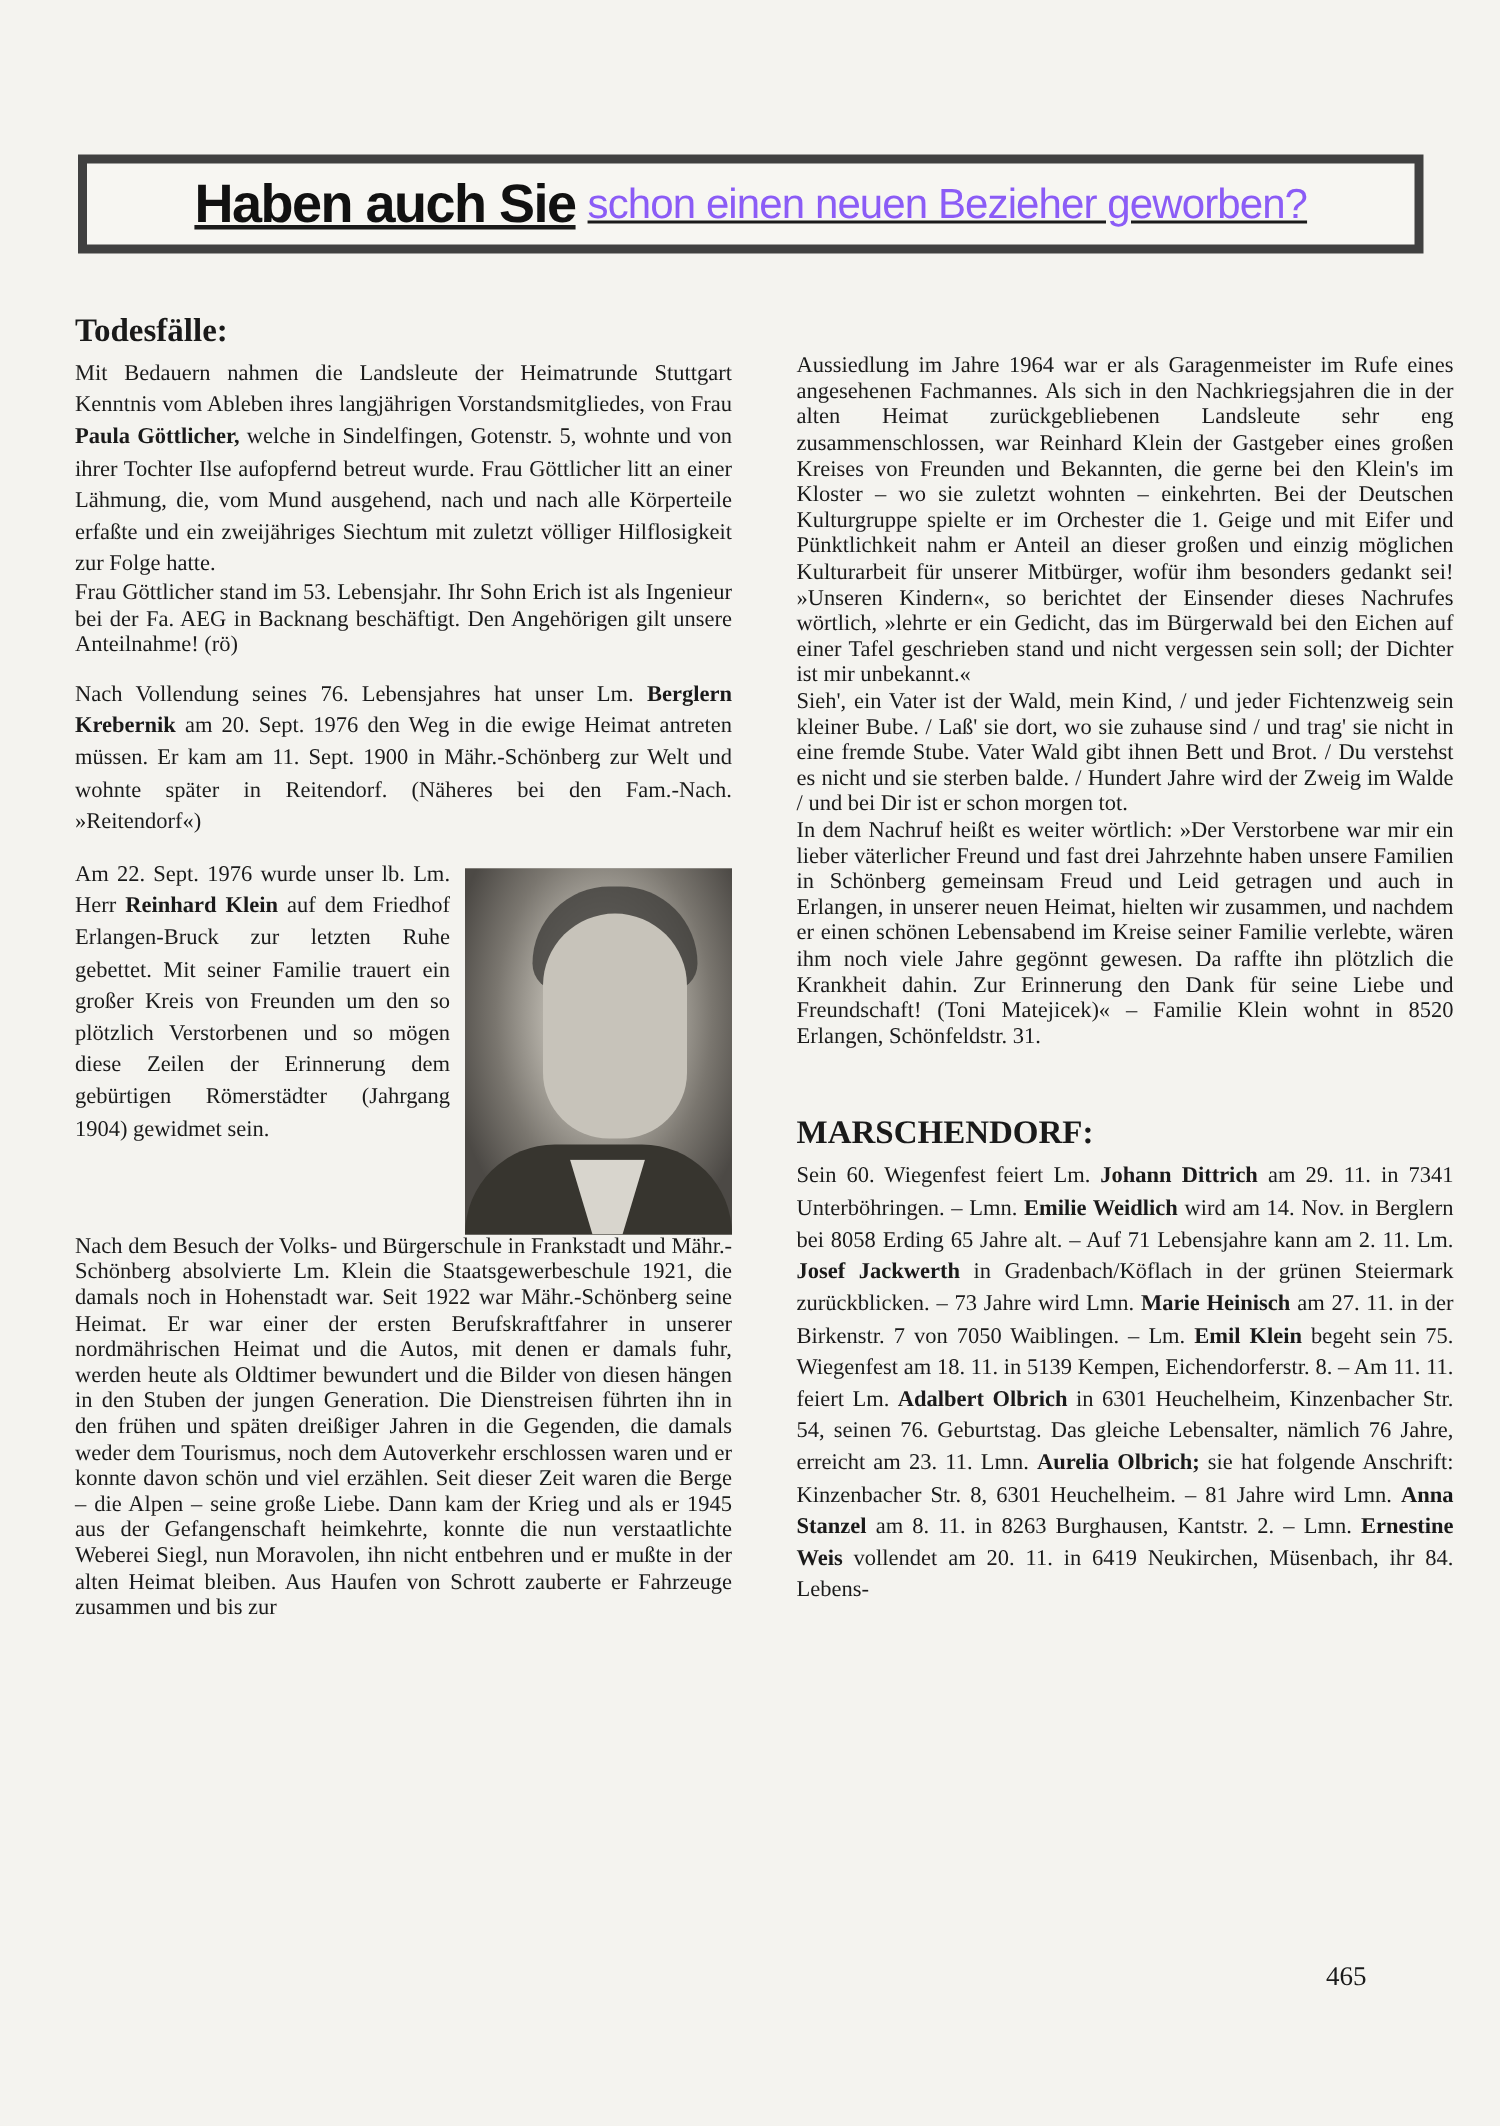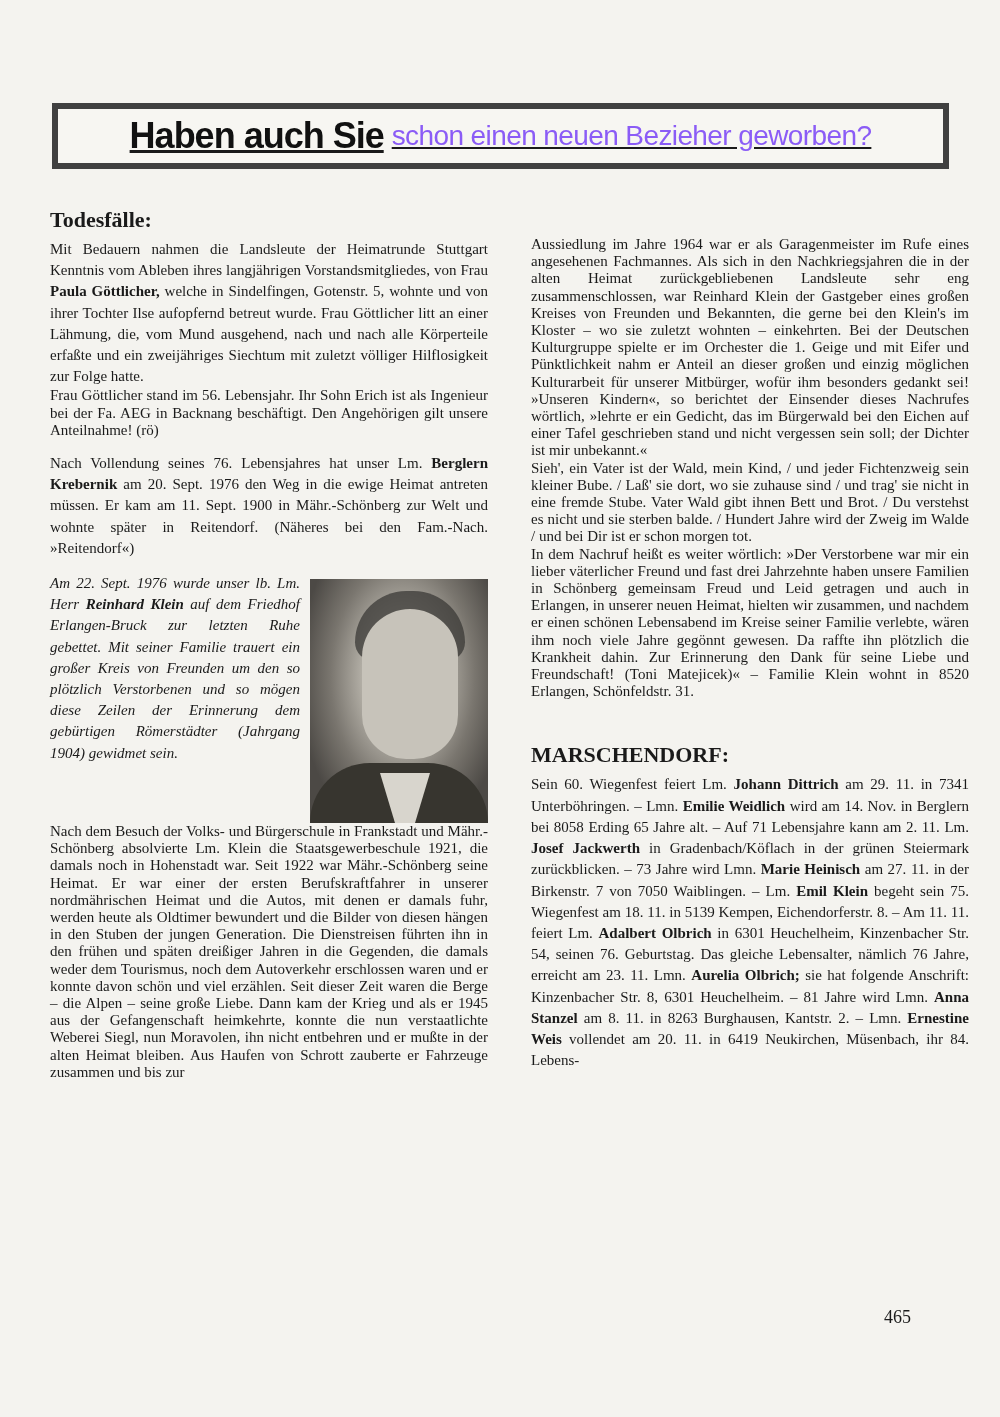--- a/index.html
+++ b/index.html
@@ -21,21 +21,21 @@
   .banner .light { font-size: 28px; margin-left: 8px; letter-spacing: -0.6px; color: #8b5cf6; }
   .col { position: absolute; }
   .left { left: 50px; top: 207px; width: 438px; }
   .right { left: 531px; top: 212px; width: 438px; margin-top: 24px; }
   .h { font-weight: bold; font-size: 22px; margin: 0 0 6px 0; }
   .big { font-size: 15px; line-height: 21.2px; text-align: justify; margin: 0; }
   .small { font-size: 15px; line-height: 17.2px; text-align: justify; margin: 0; }
   .gap { height: 14px; }
   b { font-weight: bold; }
   .photo-wrap { display: flex; gap: 10px; }
-  .photo-text { flex: 1; font-style: italic; }
+  .photo-text { flex: 1; }
   .photo {
     width: 178px; height: 244px; margin-top: 6px; flex: none;
     background: radial-gradient(ellipse at 52% 40%, #d9d6cf 0%, #b9b5ac 28%, #7a766f 55%, #4c4945 80%),
                 #6b6761;
     position: relative; overflow: hidden;
   }
   .photo .hair { position: absolute; left: 45px; top: 12px; width: 110px; height: 70px; border-radius: 55px 55px 20px 20px; background: #3a3835; opacity: .75; }
   .photo .face { position: absolute; left: 52px; top: 30px; width: 96px; height: 150px; border-radius: 48px 48px 44px 44px; background: #c7c3ba; }
   .photo .suit { position: absolute; left: 0; bottom: 0; width: 178px; height: 60px; background: #37352f; border-radius: 60px 60px 0 0; }
   .photo .shirt { position: absolute; left: 70px; bottom: 0; width: 50px; height: 50px; background: #d8d5cd; clip-path: polygon(0 0, 100% 0, 70% 100%, 30% 100%); }
@@ -45,21 +45,21 @@
 <body>
 
 <div class="banner">
   <span class="strong">Haben auch Sie</span>
   <span class="light">schon einen neuen Bezieher geworben?</span>
 </div>
 
 <div class="col left">
   <p class="h">Todesfälle:</p>
   <p class="big"><span>Mit Bedauern nahmen die Landsleute der Heimatrunde Stuttgart Kenntnis vom Ableben ihres langjährigen Vorstandsmitgliedes, von Frau </span><b>Paula Göttlicher,</b><span> welche in Sindelfingen, Gotenstr. 5, wohnte und von ihrer Tochter Ilse aufopfernd betreut wurde. Frau Göttlicher litt an einer Lähmung, die, vom Mund ausgehend, nach und nach alle Körperteile erfaßte und ein zweijähriges Siechtum mit zuletzt völliger Hilflosigkeit zur Folge hatte.</span></p>
-  <p class="small">Frau Göttlicher stand im 56. Lebensjahr. Ihr Sohn Erich ist als Ingenieur bei der Fa. AEG in Backnang beschäftigt. Den Angehörigen gilt unsere Anteilnahme! (rö)</p>
+  <p class="small">Frau Göttlicher stand im 53. Lebensjahr. Ihr Sohn Erich ist als Ingenieur bei der Fa. AEG in Backnang beschäftigt. Den Angehörigen gilt unsere Anteilnahme! (rö)</p>
   <div class="gap"></div>
   <p class="big"><span>Nach Vollendung seines 76. Lebensjahres hat unser Lm. </span><b>Berglern Krebernik</b><span> am 20. Sept. 1976 den Weg in die ewige Heimat antreten müssen. Er kam am 11. Sept. 1900 in Mähr.-Schönberg zur Welt und wohnte später in Reitendorf. (Näheres bei den Fam.-Nach. »Reitendorf«)</span></p>
   <div class="gap"></div>
   <div class="photo-wrap">
     <p class="big photo-text"><span>Am 22. Sept. 1976 wurde unser lb. Lm. Herr </span><b>Reinhard Klein</b><span> auf dem Friedhof Erlangen-Bruck zur letzten Ruhe gebettet. Mit seiner Familie trauert ein großer Kreis von Freunden um den so plötzlich Verstorbenen und so mögen diese Zeilen der Erinnerung dem gebürtigen Römerstädter (Jahrgang 1904) gewidmet sein.</span></p>
     <div class="photo" title="Portrait photo of Reinhard Klein">
       <div class="hair"></div>
         <div class="face"></div>
         <div class="suit"></div>
         <div class="shirt"></div>

